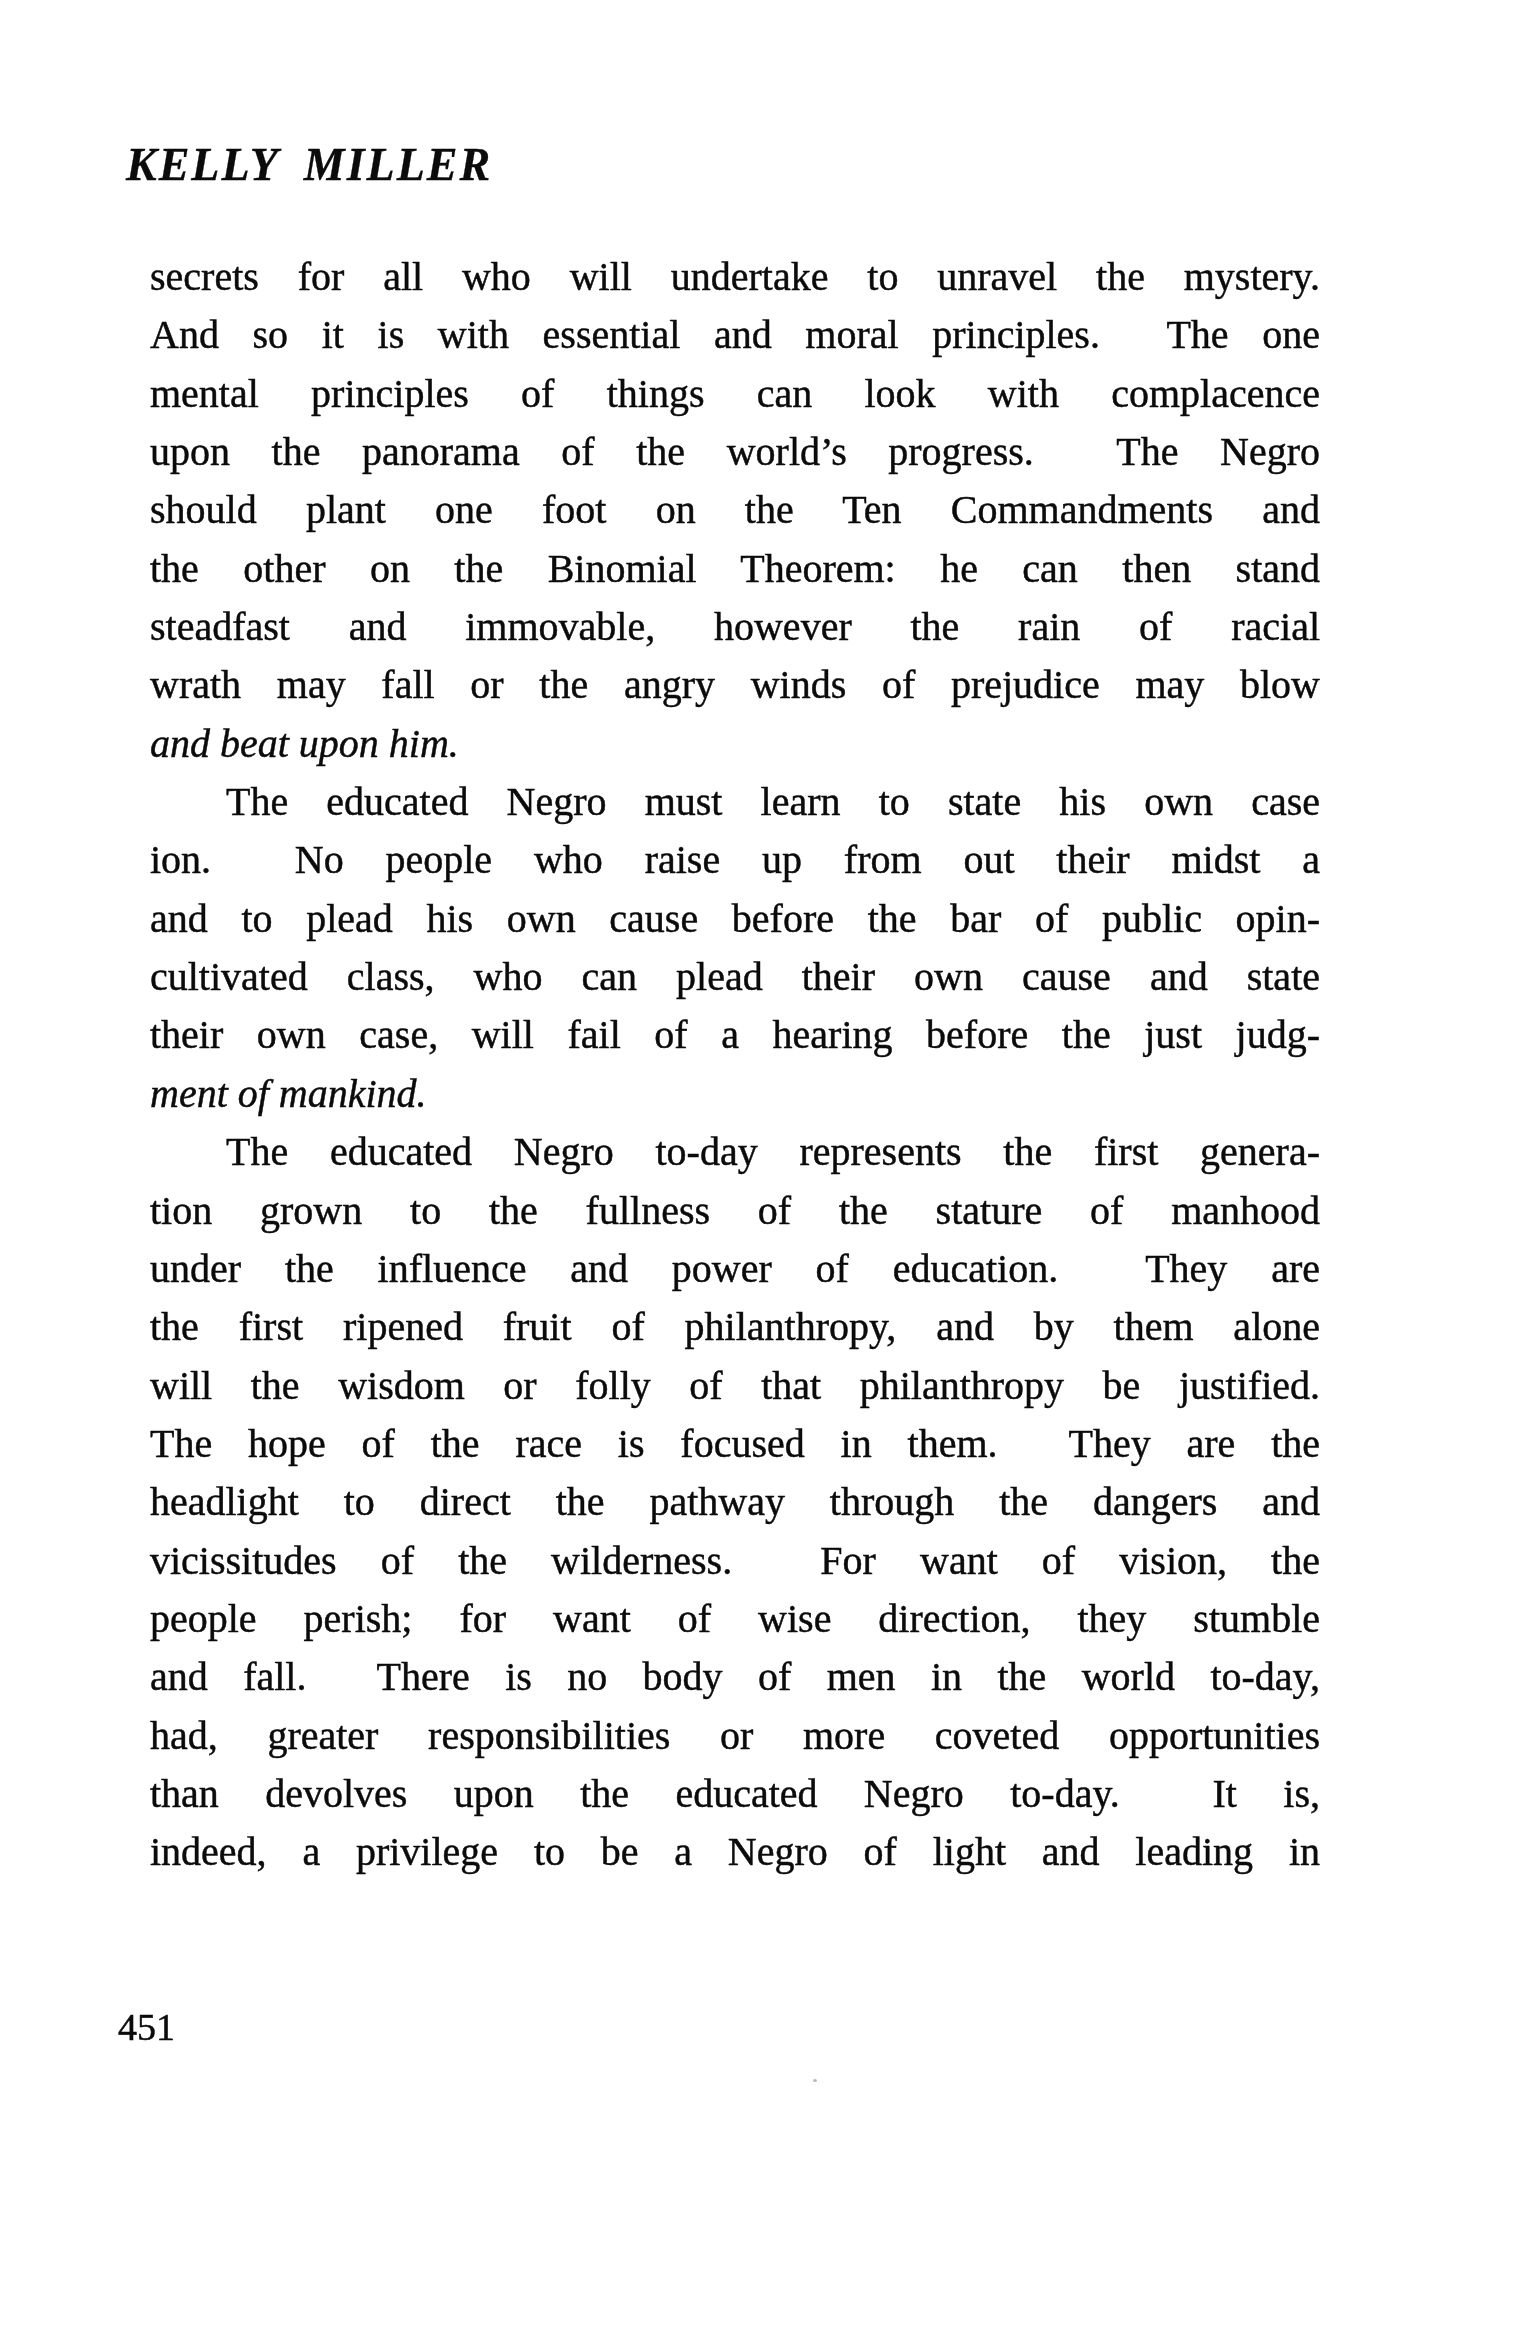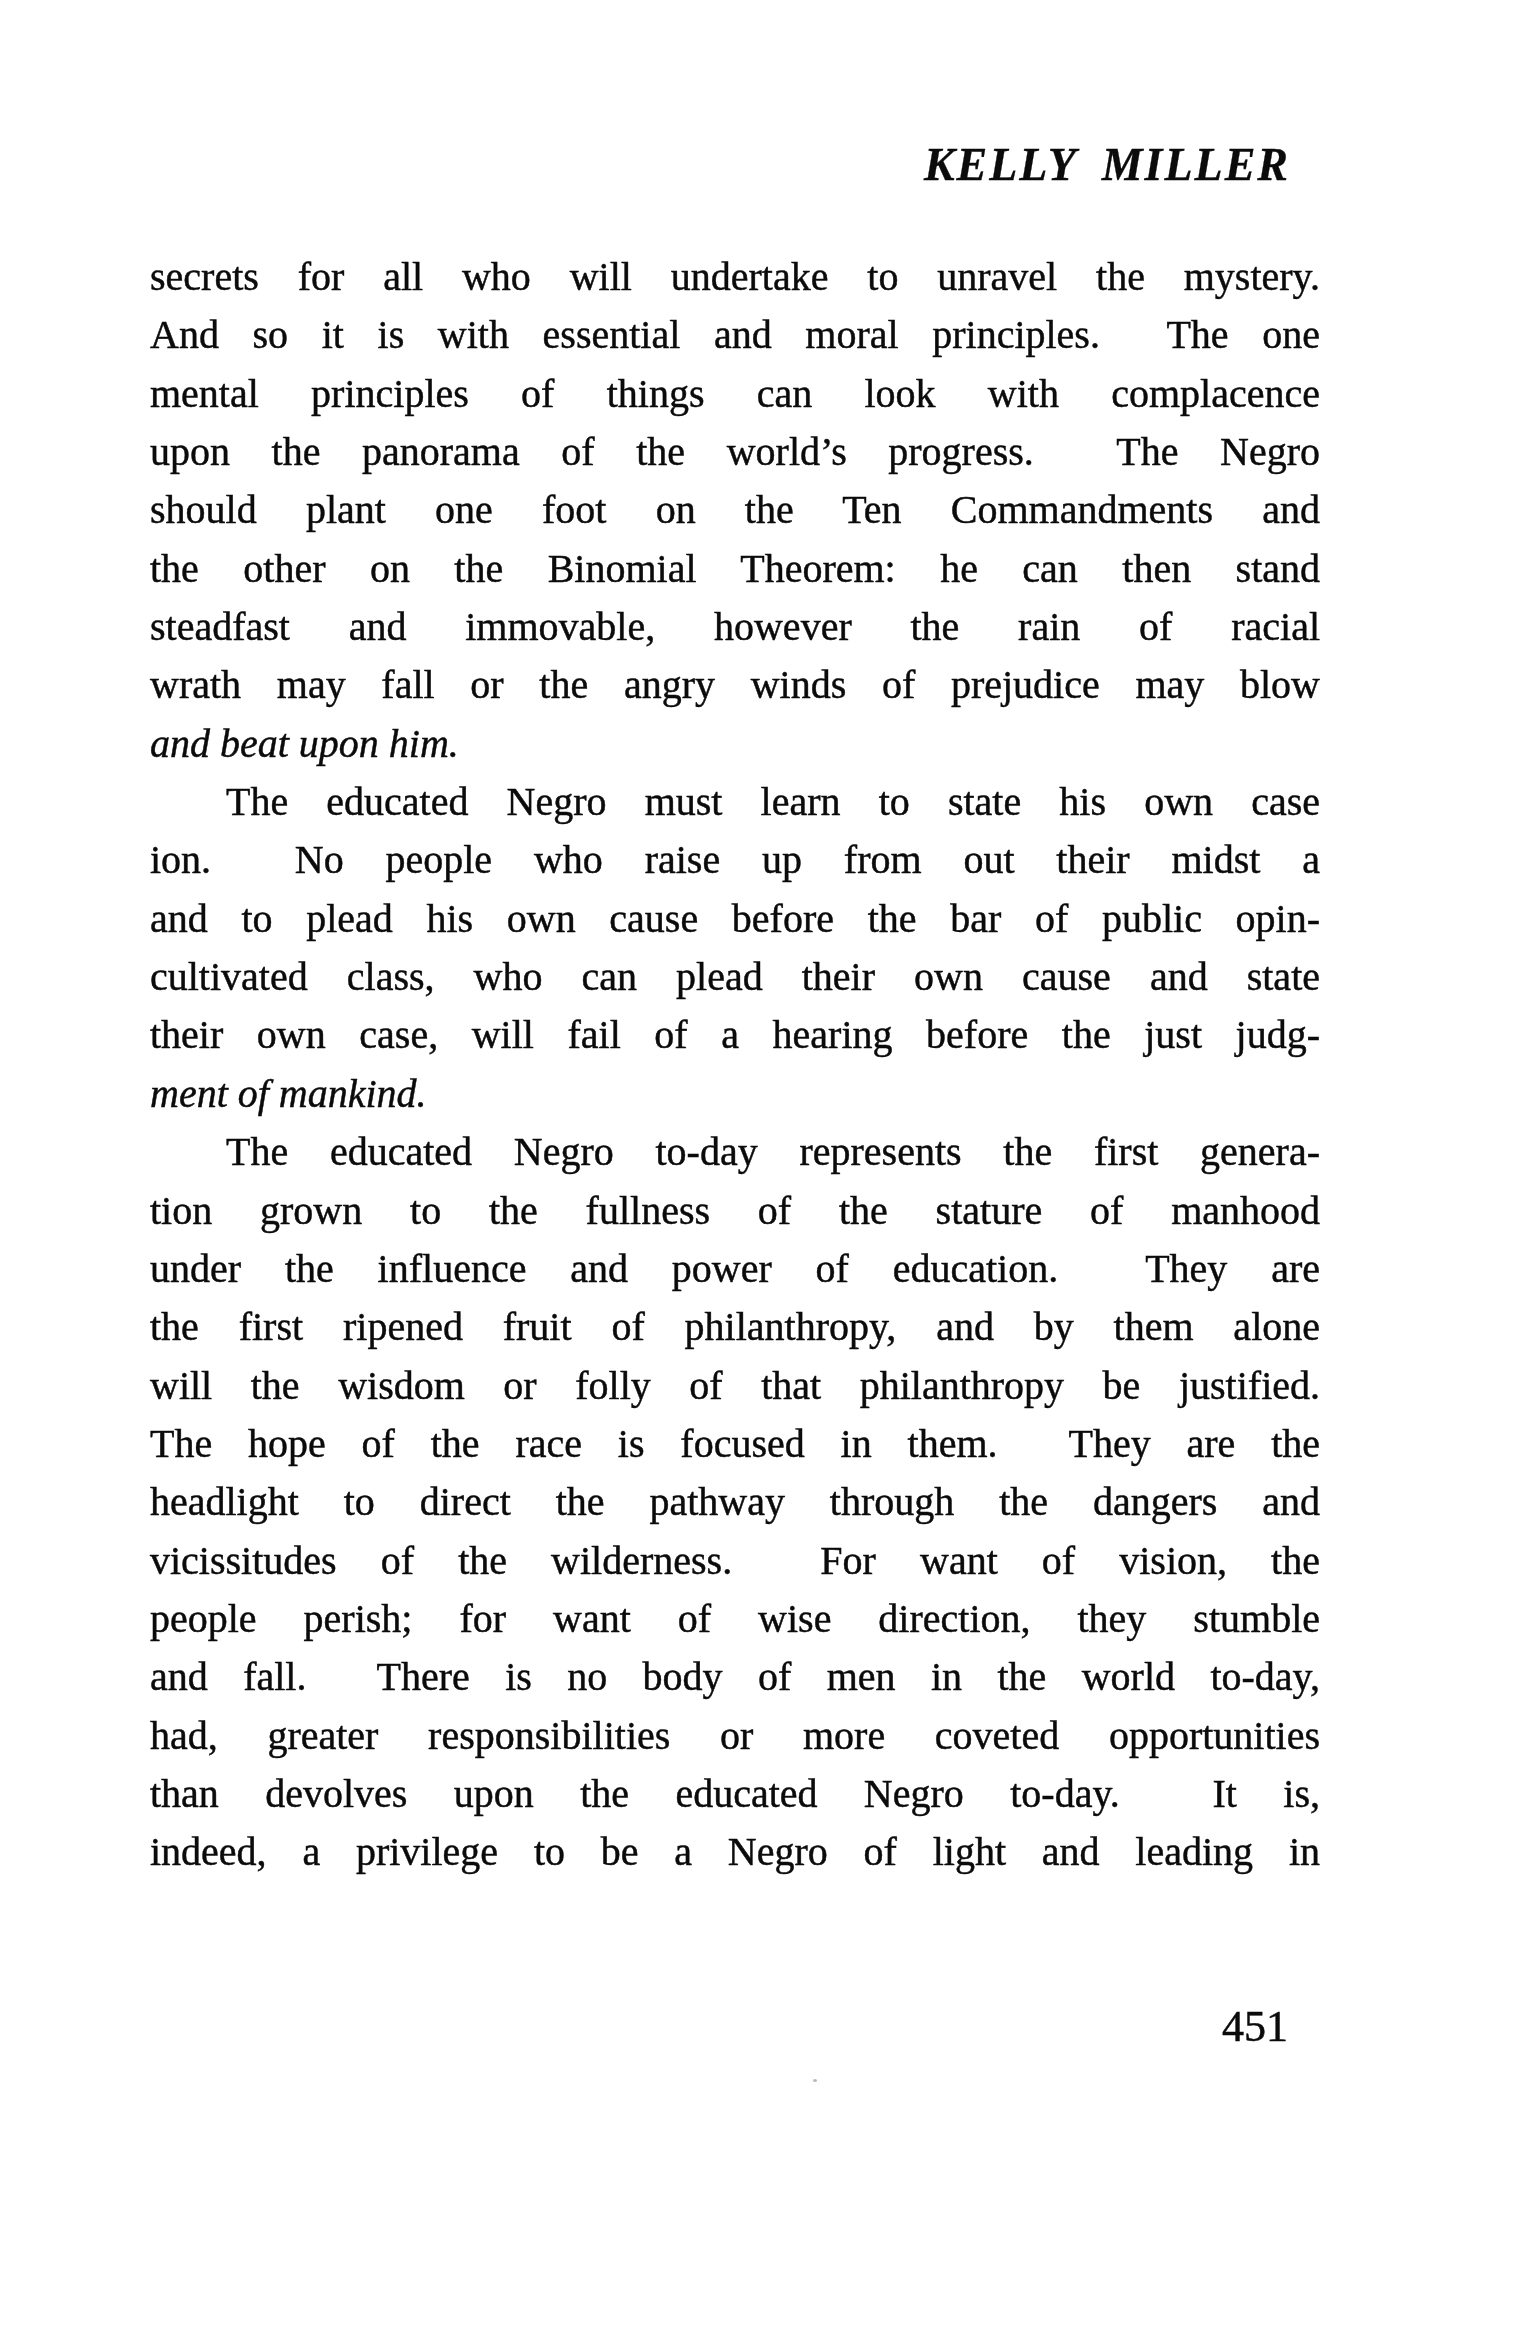--- a/index.html
+++ b/index.html
@@ -17,23 +17,23 @@
   }
   .page {
     position: absolute;
     inset: 0;
     background: #ffffff;
   }
   
   .running-head {
     position: absolute;
     top: 138px;
-    left: 120px;
+    left: 126px;
     width: 1170px;
-    text-align: right;
+    text-align: left;
     font-style: italic;
     font-weight: bold;
     font-size: 46px;
     letter-spacing: 2px;
     word-spacing: 12px;
     line-height: 53px;
     -webkit-text-stroke: 0.3px #0b0b0b;
     white-space: nowrap;
   }
   
@@ -59,22 +59,22 @@
   }
   .tline.indent {
     text-indent: 76px;
   }
   
   .folio {
     position: absolute;
     top: 2010px;
     left: 118px;
     width: 1170px;
-    text-align: right;
-    font-size: 44px;
+    text-align: left;
+    font-size: 38px;
     line-height: 34px;
     font-family: Liberation Serif, serif;
     -webkit-text-stroke: 0.5px #0b0b0b;
   }
   
   .speck {
     position: absolute;
     left: 813px;
     top: 2079px;
     width: 4px;

